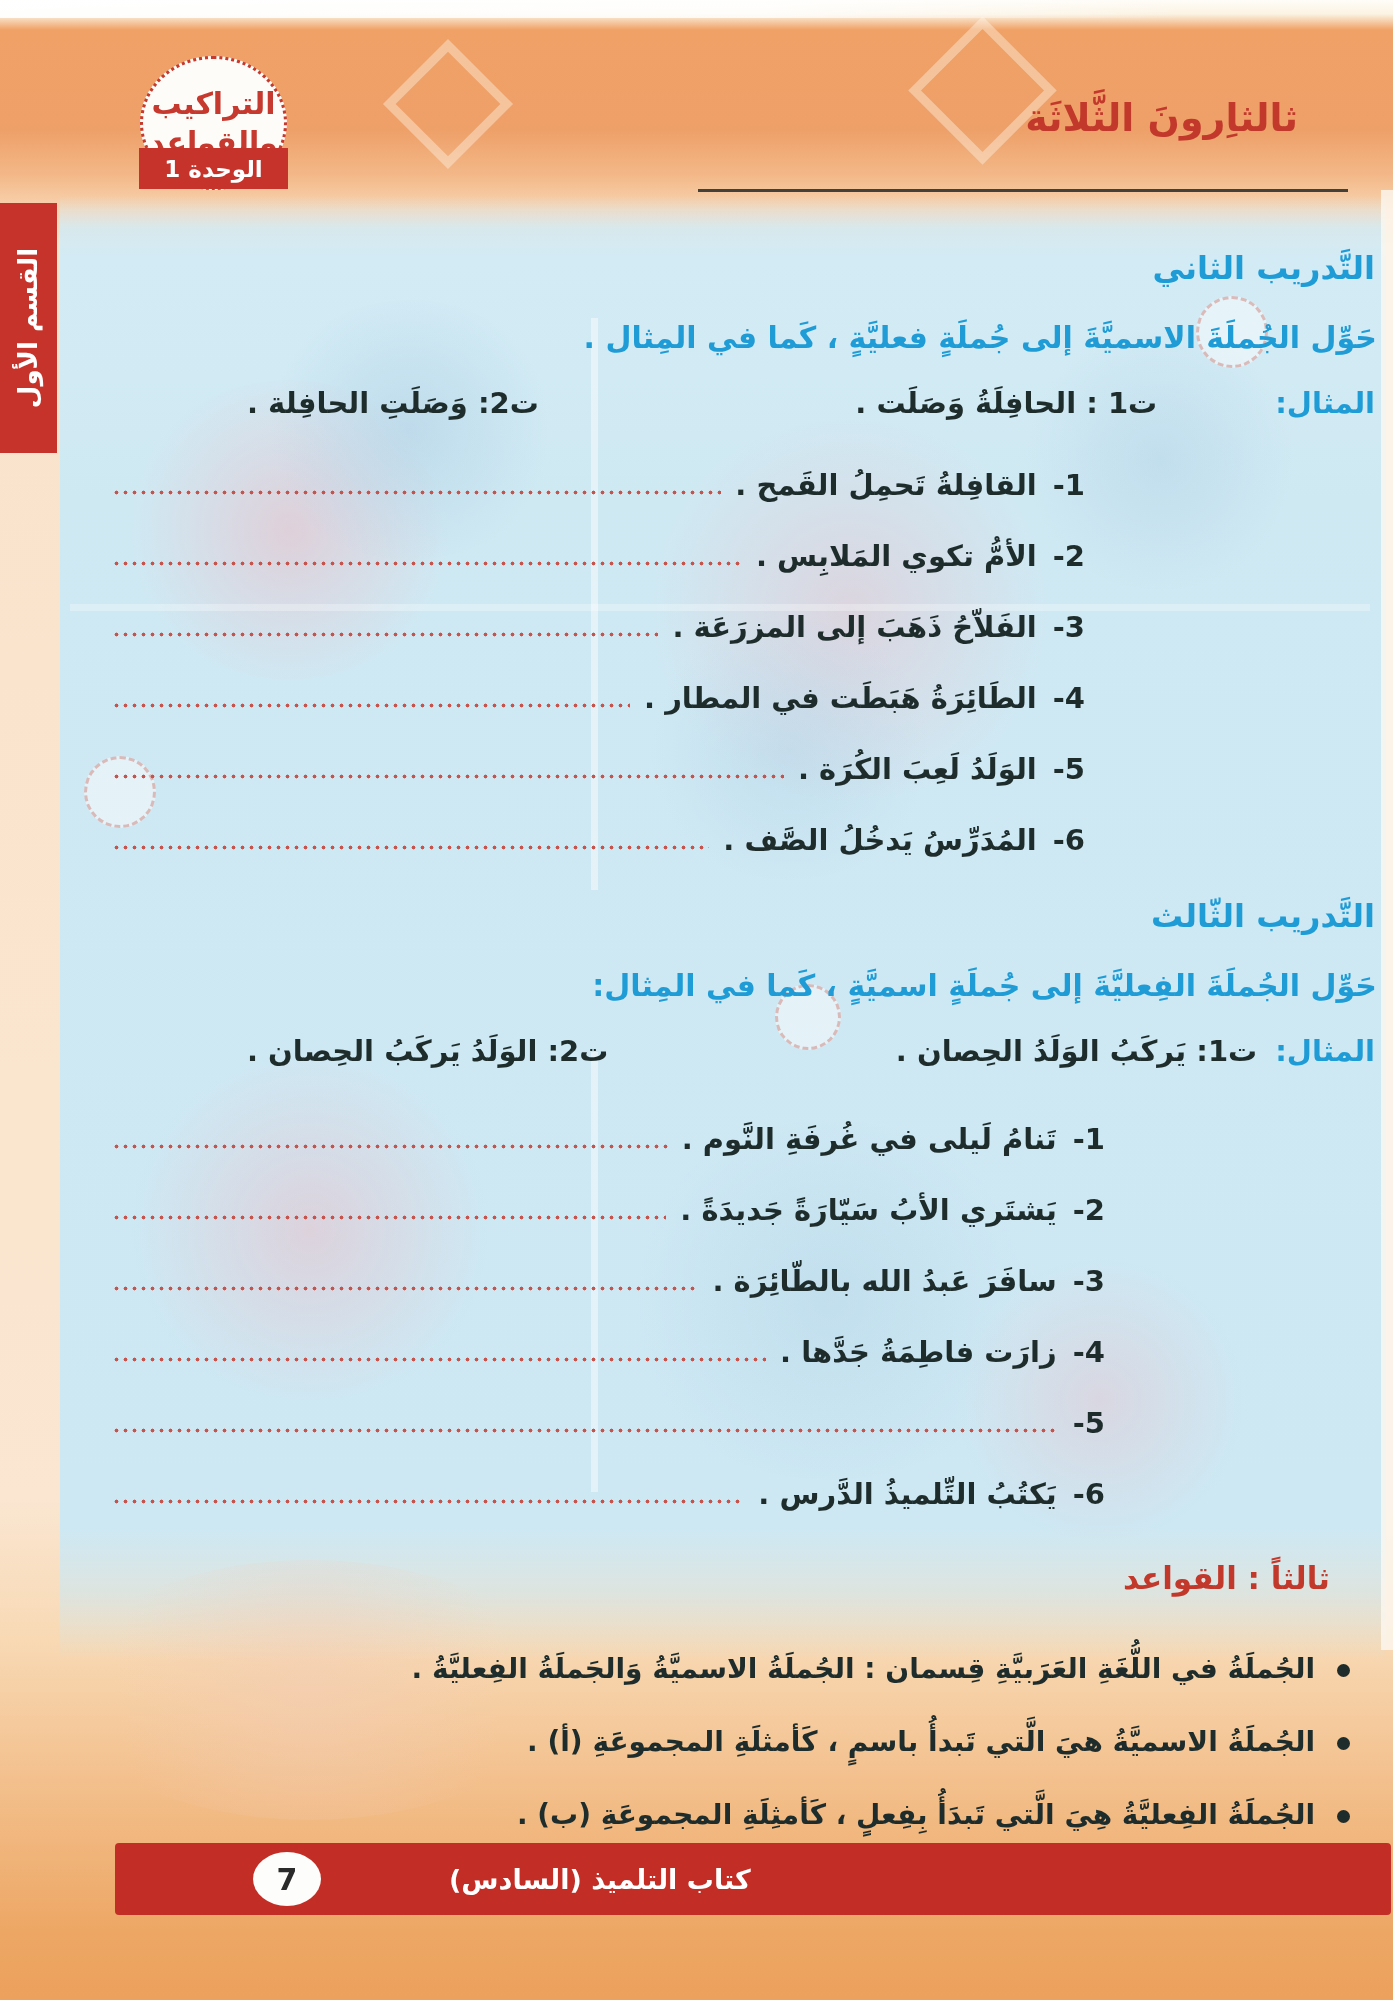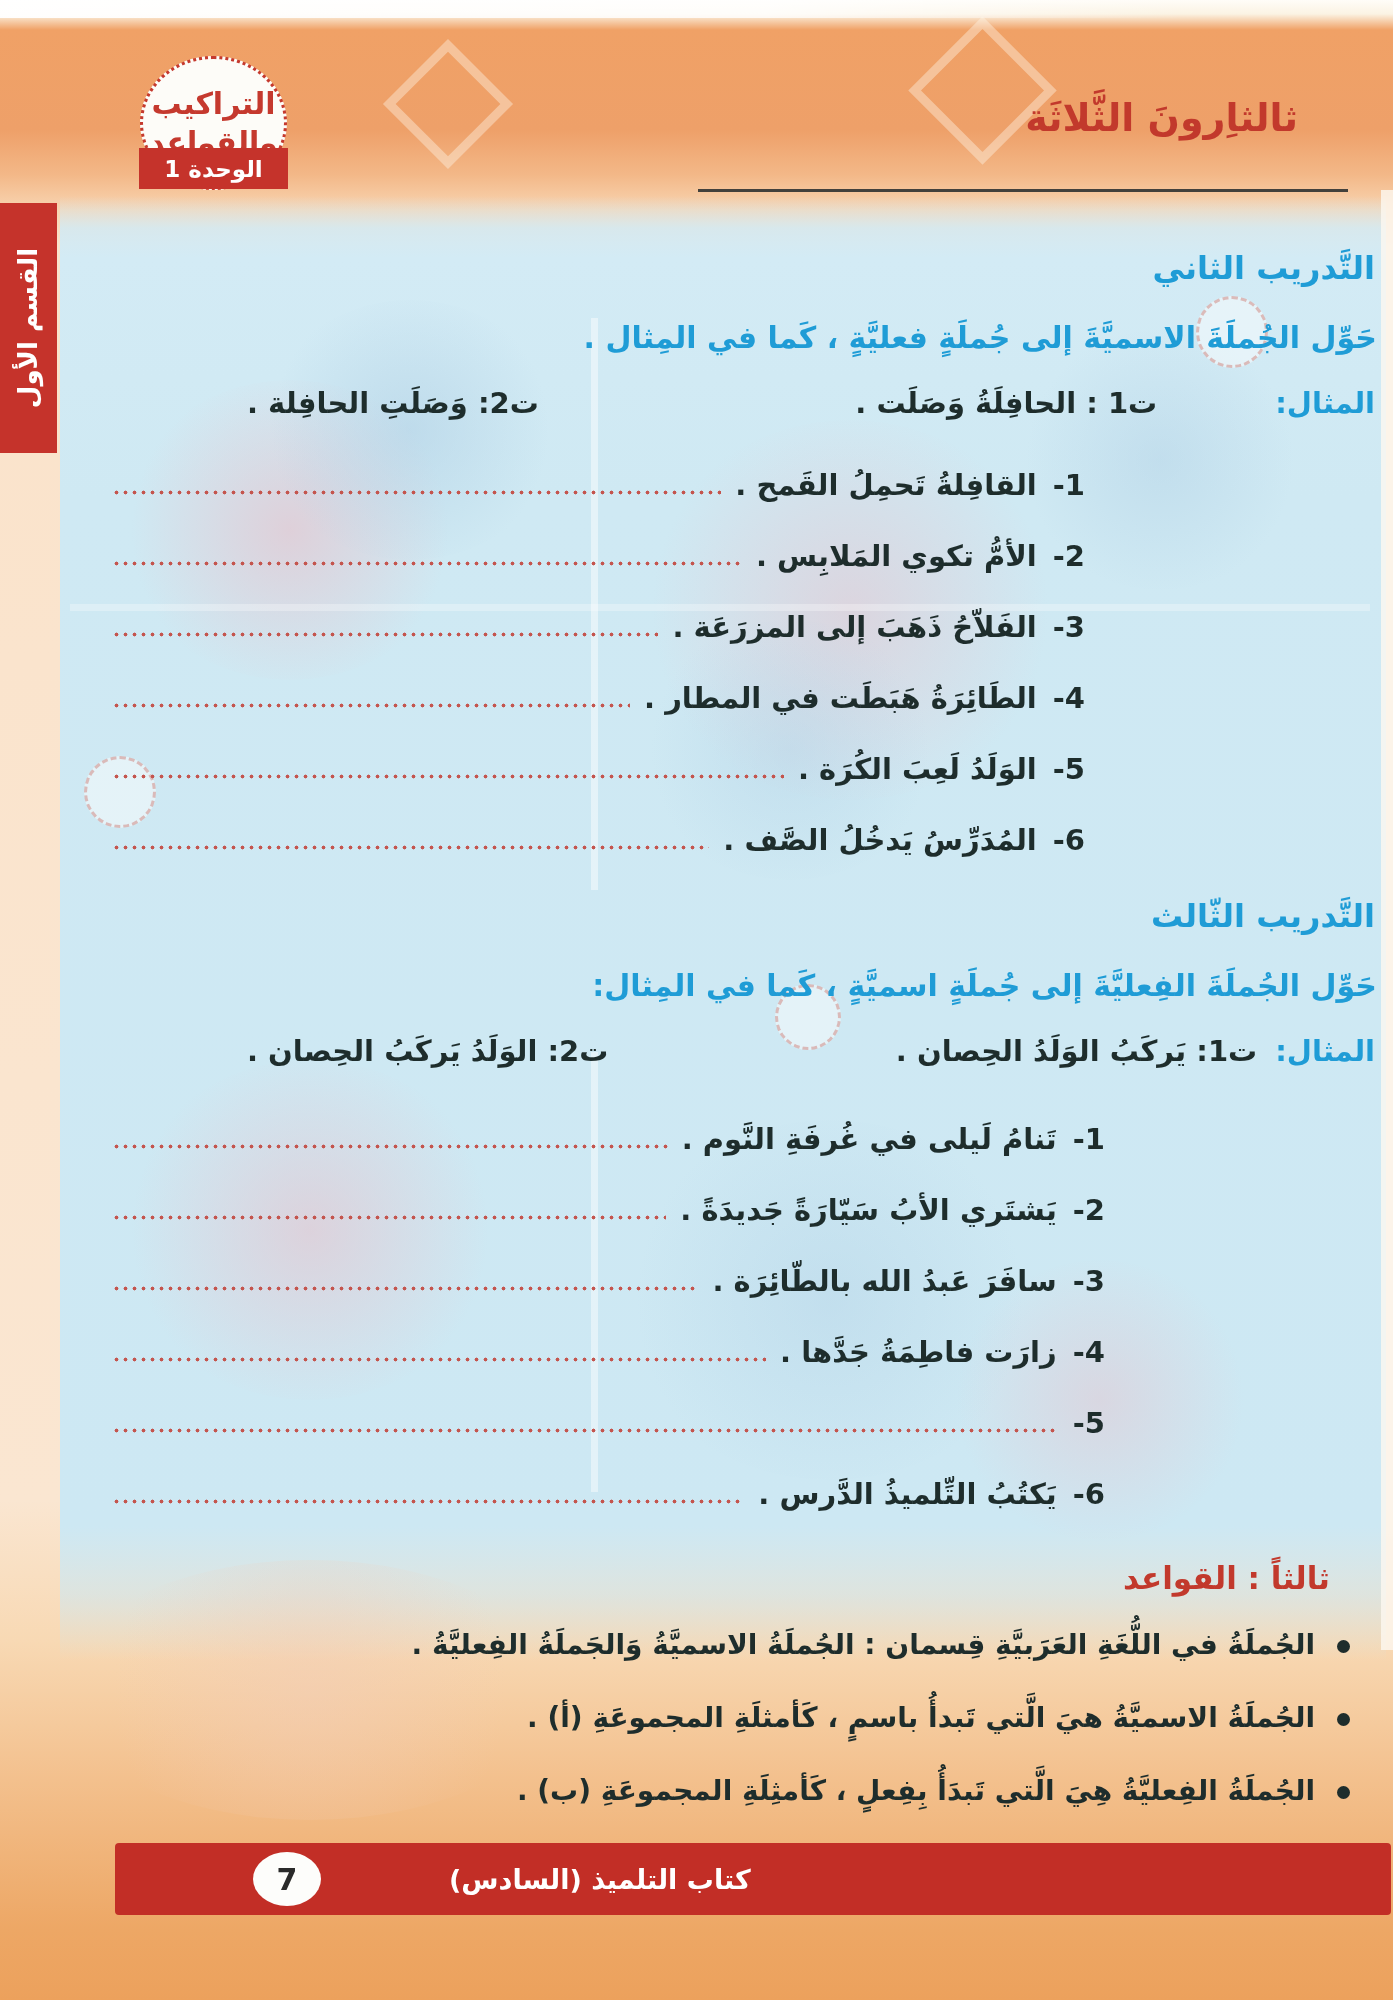--- a/index.html
+++ b/index.html
@@ -68,21 +68,21 @@
   .items.ex2 .item-row{ padding-right:300px; padding-left:50px; }
   .items.ex3 .item-row{ padding-right:280px; padding-left:50px; }
   .item-row .num{ margin-left:16px; }
   .item-row .sentence{ margin-left:14px; white-space:nowrap; }
   .dots{
     flex:1; height:7px; align-self:flex-end; margin-bottom:6px;
     background-image:radial-gradient(circle, #c4554e 1.7px, rgba(0,0,0,0) 2.2px);
     background-size:9px 7px; background-repeat:repeat-x; background-position:0 50%;
   }
   .rules-title{ color:#c2392c; font-weight:bold; font-size:31px; text-align:right; padding-right:55px; margin-top:30px; line-height:1.4; }
-  .rules{ margin-top:24px; }
+  .rules{ margin-top:48px; }
   .rule-row{ display:flex; align-items:flex-start; height:73px; padding-right:35px; font-weight:bold; font-size:28px; line-height:1.4; }
   .bullet{ width:13px; height:13px; border-radius:50%; background:#1e2d2c; margin-left:22px; margin-top:15px; flex:none; }
   
   .footer-bar{
     position:absolute; left:115px; right:2px; top:1843px; height:72px; background:#c22e26; border-radius:4px;
     display:flex; align-items:center; padding-left:138px;
   }
   .page-num{
     width:68px; height:54px; background:#fdfdfb; border-radius:50%; flex:none;
     display:flex; align-items:center; justify-content:center; font-weight:bold; font-size:30px; color:#2a2a2a;

